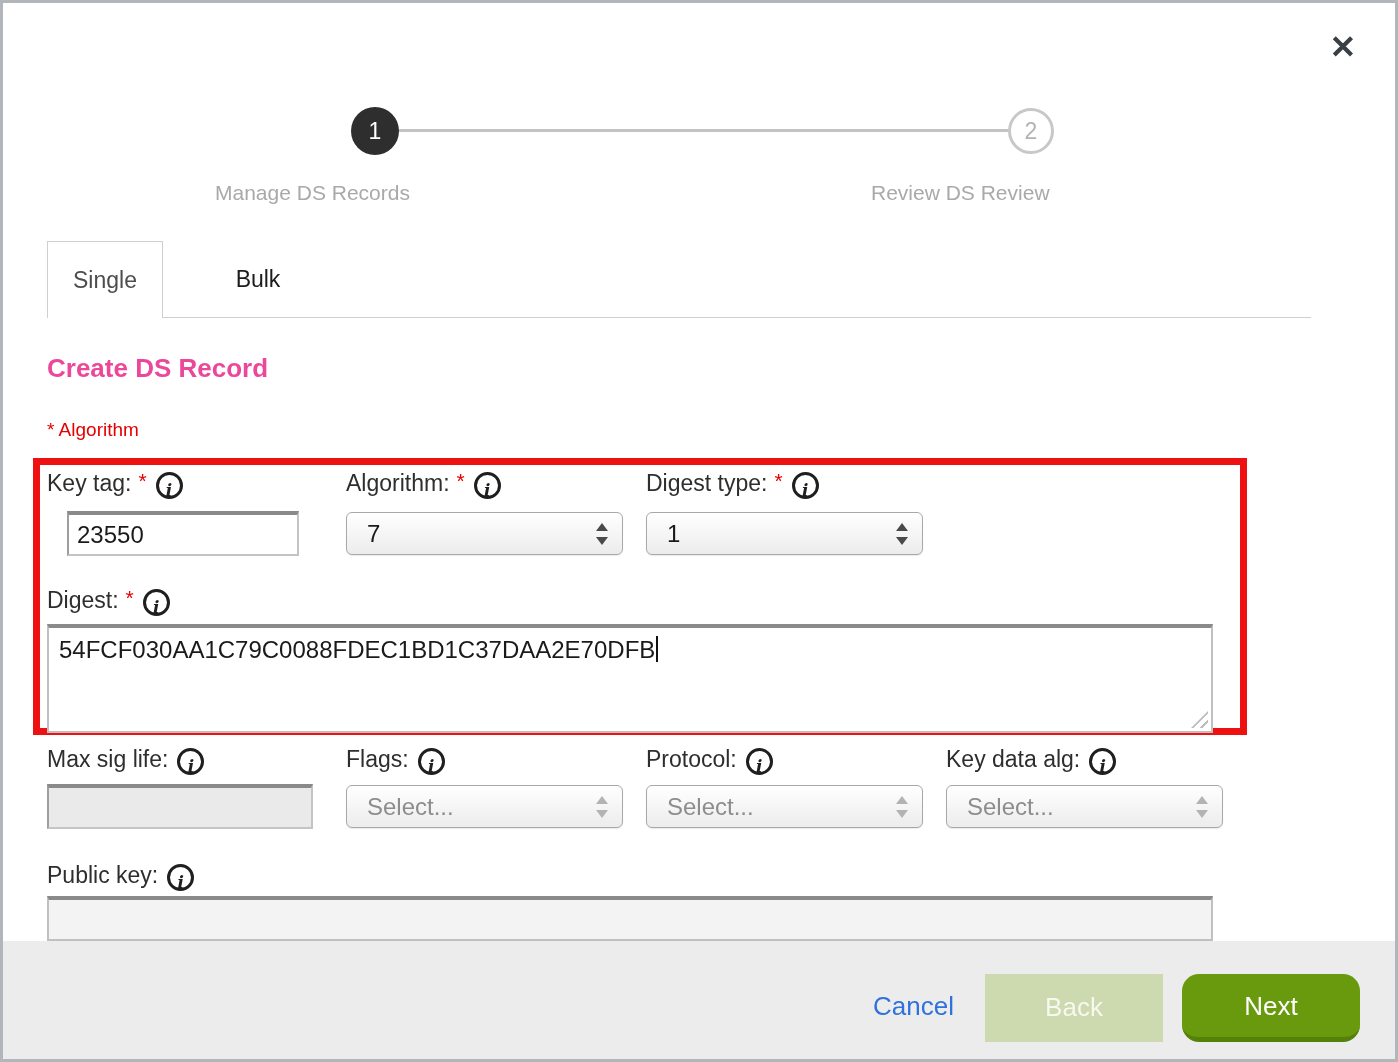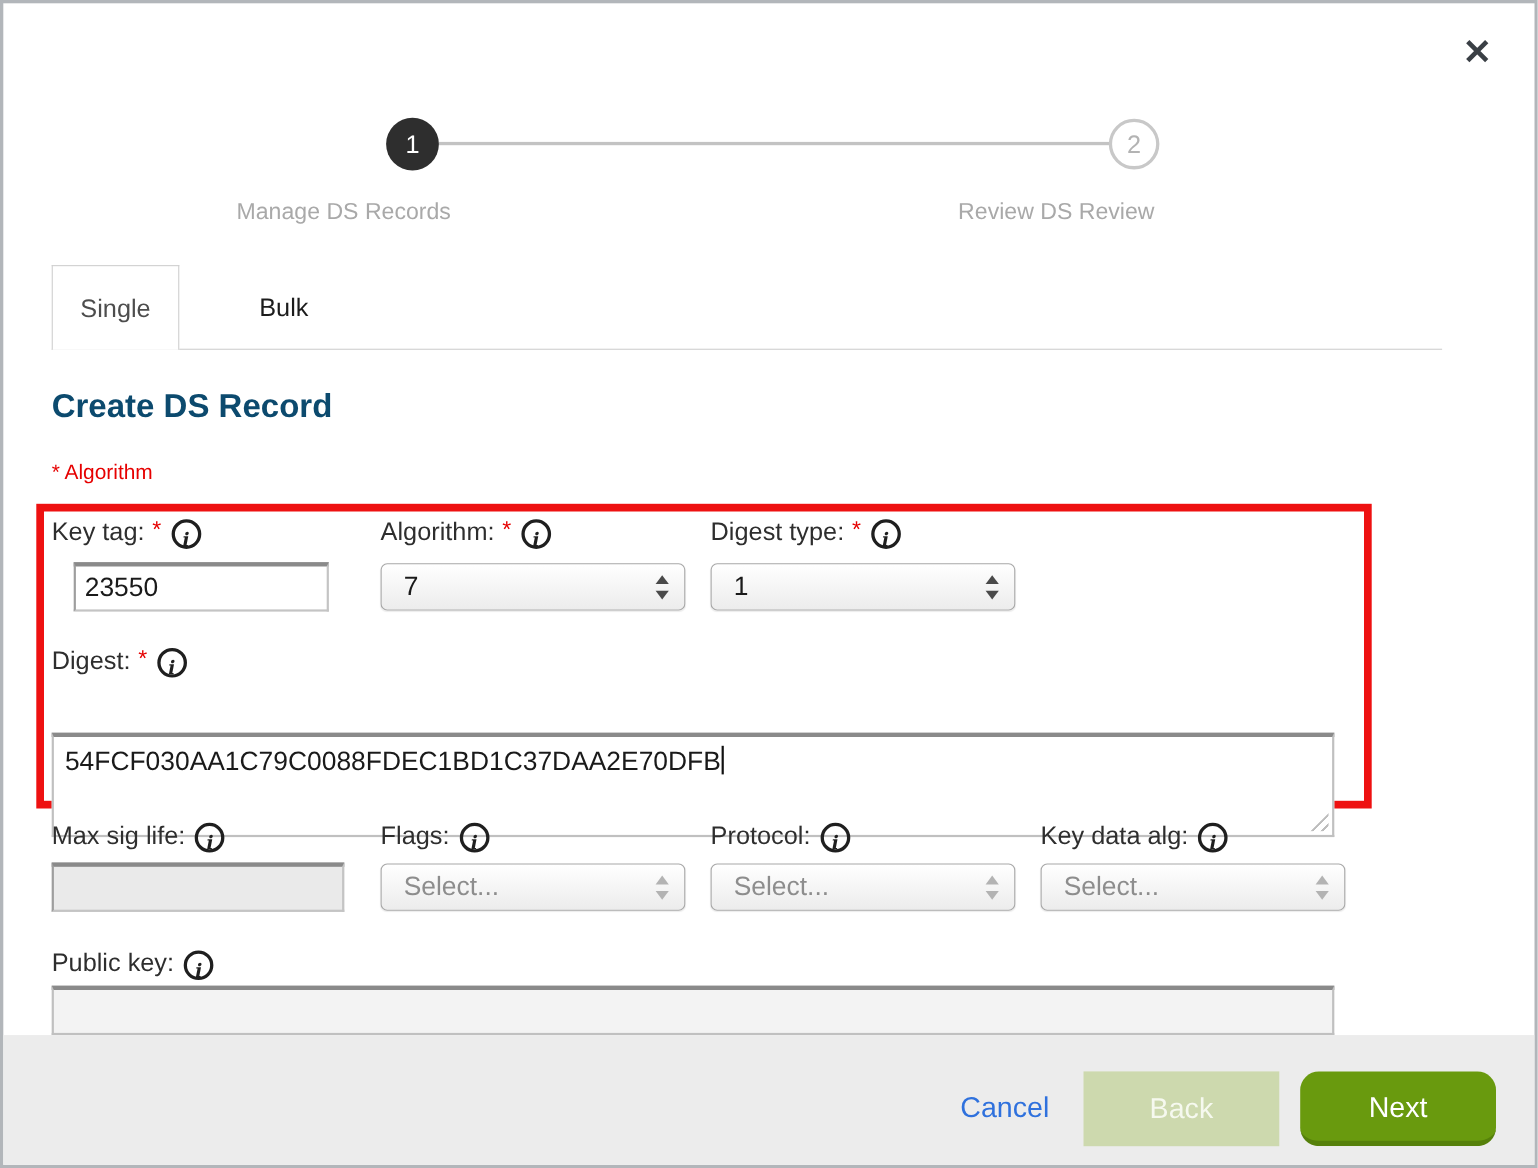--- a/index.html
+++ b/index.html
@@ -92,23 +92,23 @@
   }
   .tab.plain {
     left: 183px; width: 144px;
     color: #1c1c1c;
   }
 
   
   .page-heading {
     position: absolute;
     left: 44px; top: 350px;
-    font-size: 30px;
+    font-size: 26px;
     font-weight: bold;
-    color: #0c4a6e;
+    color: #ec4899;
     margin: 0;
   }
   .required-note {
     position: absolute;
     left: 44px; top: 416px;
     font-size: 19px;
     color: #e60000;
   }
 
   
@@ -318,21 +318,21 @@
     <span class="sel-text">1</span>
     <span class="sel-arrows">
         <span class="up"></span>
         <span class="dn"></span>
       </span>
   </div>
 
   <div class="field-label" style="left:44px; top:584px;">
     <span>Digest:</span><span class="req">*</span><span class="info-badge"><i>i</i></span>
   </div>
-  <div class="textarea" style="left:44px; top:621px; width:1166px; height:95px;margin-top:42px;">
+  <div class="textarea" style="left:44px; top:621px; width:1166px; height:109px;">
     <span>54FCF030AA1C79C0088FDEC1BD1C37DAA2E70DFB</span><span class="caret"></span>
     <span class="resize-grip"></span>
   </div>
 
   <div class="field-label" style="left:44px; top:743px;">
     <span>Max sig life:</span><span class="info-badge"><i>i</i></span>
   </div>
   <div class="field-label" style="left:343px; top:743px;">
     <span>Flags:</span><span class="info-badge"><i>i</i></span>
   </div>

